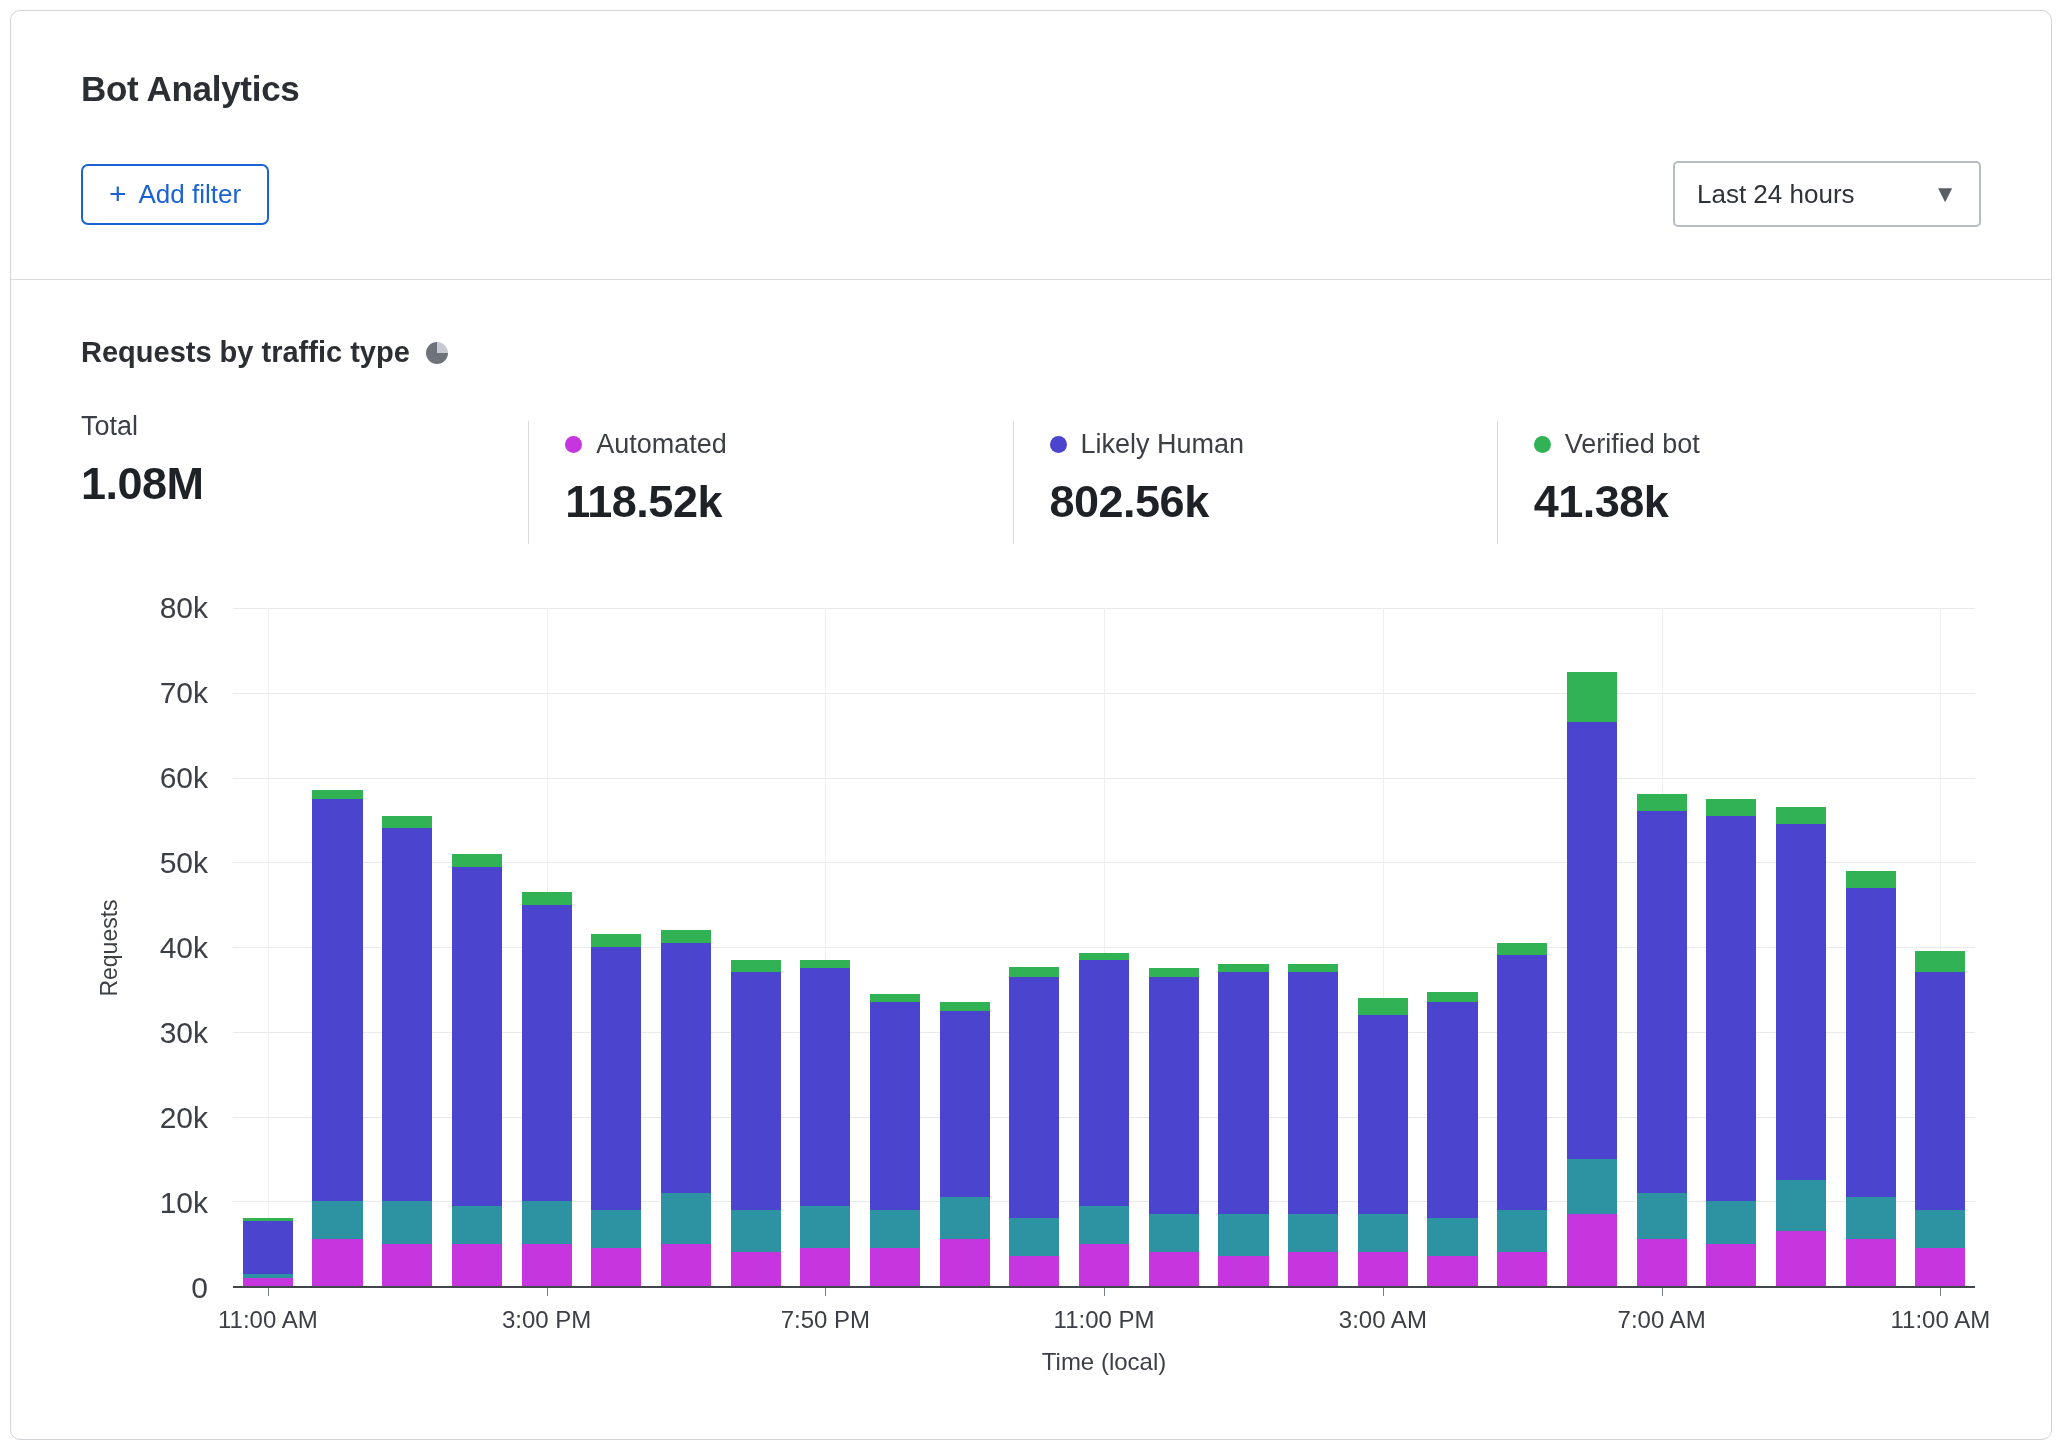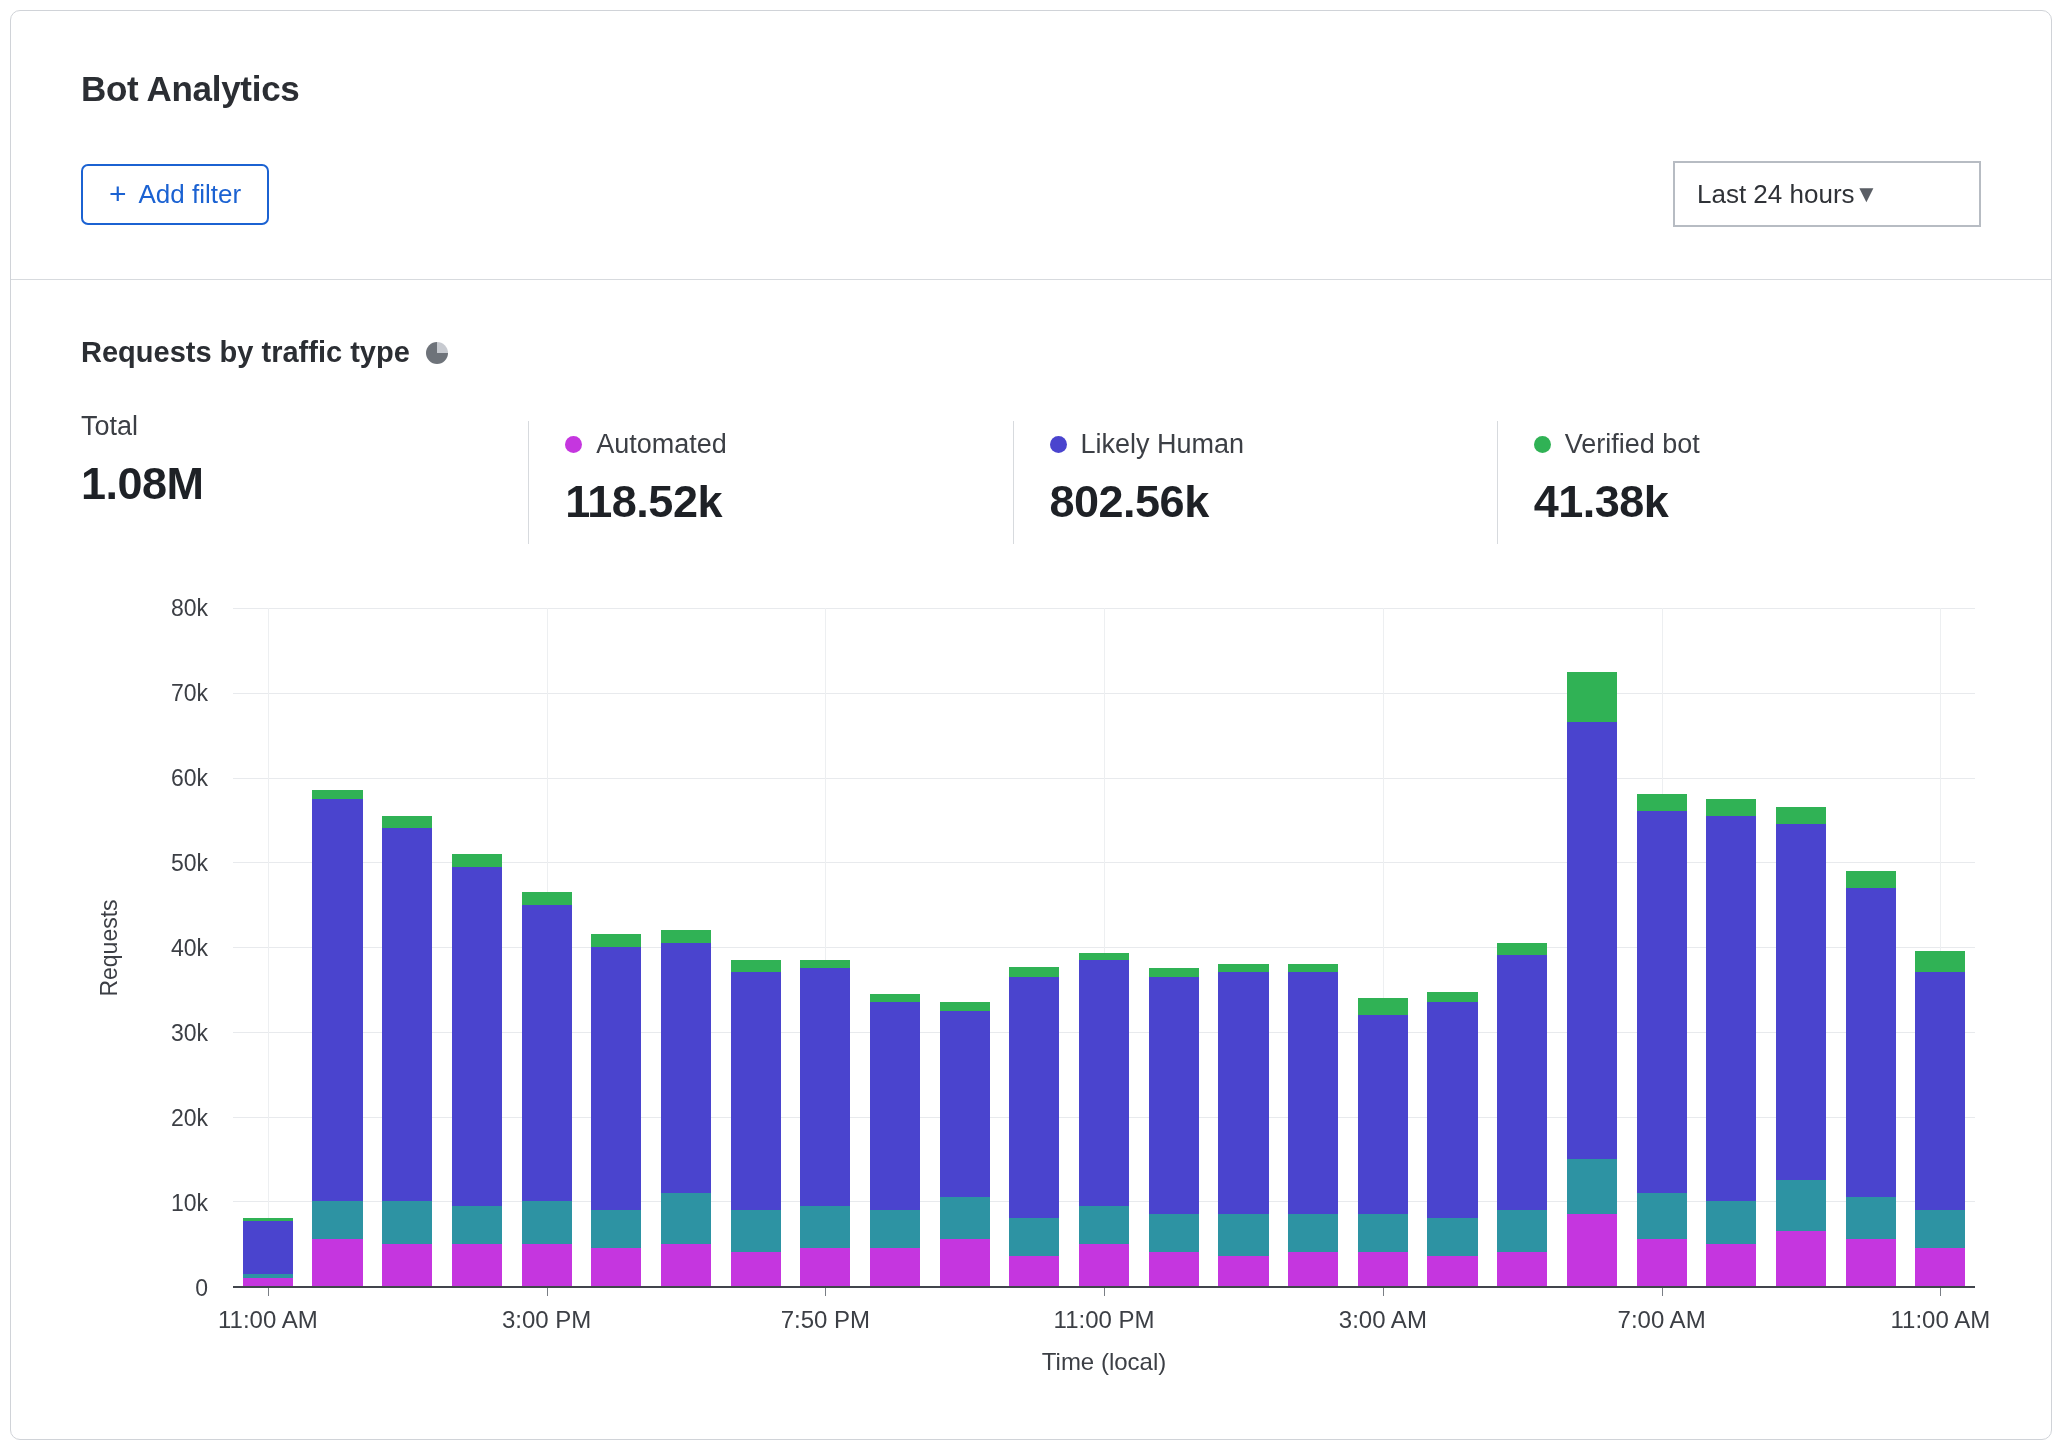--- a/index.html
+++ b/index.html
@@ -10,40 +10,40 @@
   .header-section { padding:58px 70px 52px 70px; border-bottom:1px solid #d7dade; }
   .title-row { display:flex; align-items:center; justify-content:space-between; }
   .page-title { font-size:35px; font-weight:700; color:#2b2e33; letter-spacing:-0.3px; }
   .header-links { display:flex; align-items:center; gap:56px; }
   .hlink { display:flex; align-items:center; gap:12px; color:#1b62d2; font-size:26px; cursor:pointer; }
   .hlink svg { width:30px; height:30px; fill:#1b62d2; }
 
   .filter-row { display:flex; align-items:center; justify-content:space-between; margin-top:52px; }
   .add-filter-btn { display:flex; align-items:center; gap:12px; border:2px solid #1b62d2; color:#1b62d2; background:#fff; border-radius:7px; padding:13px 26px; font-size:26px; cursor:pointer; }
   .add-filter-btn .plus { font-size:30px; line-height:1; font-weight:400; }
-  .time-select { display:flex; align-items:center; width:308px; height:66px; border:2px solid #b7bcc3; border-radius:0; padding:0 22px; font-size:26px; color:#2f3237; background:#fff; cursor:pointer; }
+  .time-select { display:flex; align-items:center; justify-content:space-between; width:308px; height:66px; border:2px solid #b7bcc3; border-radius:5px; padding:0 22px; font-size:26px; color:#2f3237; background:#fff; cursor:pointer; }
   .time-select .chev { font-size:24px; color:#5a5e65; }
 
   
   .chart-section { padding:56px 70px 0 70px; }
   .section-title-row { display:flex; align-items:center; gap:16px; }
   .section-title { font-size:29px; font-weight:700; color:#2b2e33; }
   .pie-icon { width:22px; height:22px; border-radius:50%; background:conic-gradient(from 0deg, #c7cad0 0deg 90deg, #6e737a 90deg 360deg); }
 
   .stats-row { display:flex; margin-top:34px; }
   .stat-col { flex:1; padding:8px 0 16px 0; }
   .stat-col + .stat-col { border-left:1px solid #d7dade; padding-left:36px;margin-top:18px; }
   .stat-label-row { display:flex; align-items:center; gap:14px; font-size:27px; color:#3c3f45; }
   .dot { width:17px; height:17px; border-radius:50%; flex:0 0 auto; }
   .stat-value { font-size:45px; font-weight:700; color:#1e2126; margin-top:16px; letter-spacing:-0.5px; }
 
   
   .chart { position:relative; margin-top:64px; height:810px; }
   .yaxis { position:absolute; left:55px; top:0; width:90px; height:680px; }
-  .ytick { position:absolute; right:18px; transform:translateY(-50%); font-size:23px; color:#3c3f45; white-space:nowrap; }
+  .ytick { position:absolute; right:18px; transform:translateY(-50%); font-size:30px; color:#3c3f45; white-space:nowrap; }
   .ylabel { position:absolute; left:28px; top:340px; transform:translate(-50%,-50%) rotate(-90deg); font-size:23px; color:#3c3f45; white-space:nowrap; }
   .plot { position:absolute; left:152px; right:6px; top:0; height:680px; border-bottom:2px solid #41454c; }
   .gridline { position:absolute; left:0; right:0; height:1px; background:#e8eaed; }
   .bars { position:absolute; left:0; right:0; top:0; bottom:0; display:flex; }
   .slot { flex:1; position:relative; display:flex; align-items:center; justify-content:center;text-decoration:underline; }
   .vgrid { position:absolute; left:50%; top:0; bottom:0; width:1px; background:#edeff1; }
   .tickmark { position:absolute; top:calc(100% + 2px); left:50%; width:1px; height:8px; background:#7a7e85; }
   .xtick { position:absolute; top:calc(100% + 20px); left:50%; transform:translateX(-50%); font-size:24px; color:#3c3f45; white-space:nowrap; }
   .bar { width:72%; height:100%; display:flex; flex-direction:column; justify-content:flex-end; position:relative; z-index:1; }
   .seg { width:100%; }

